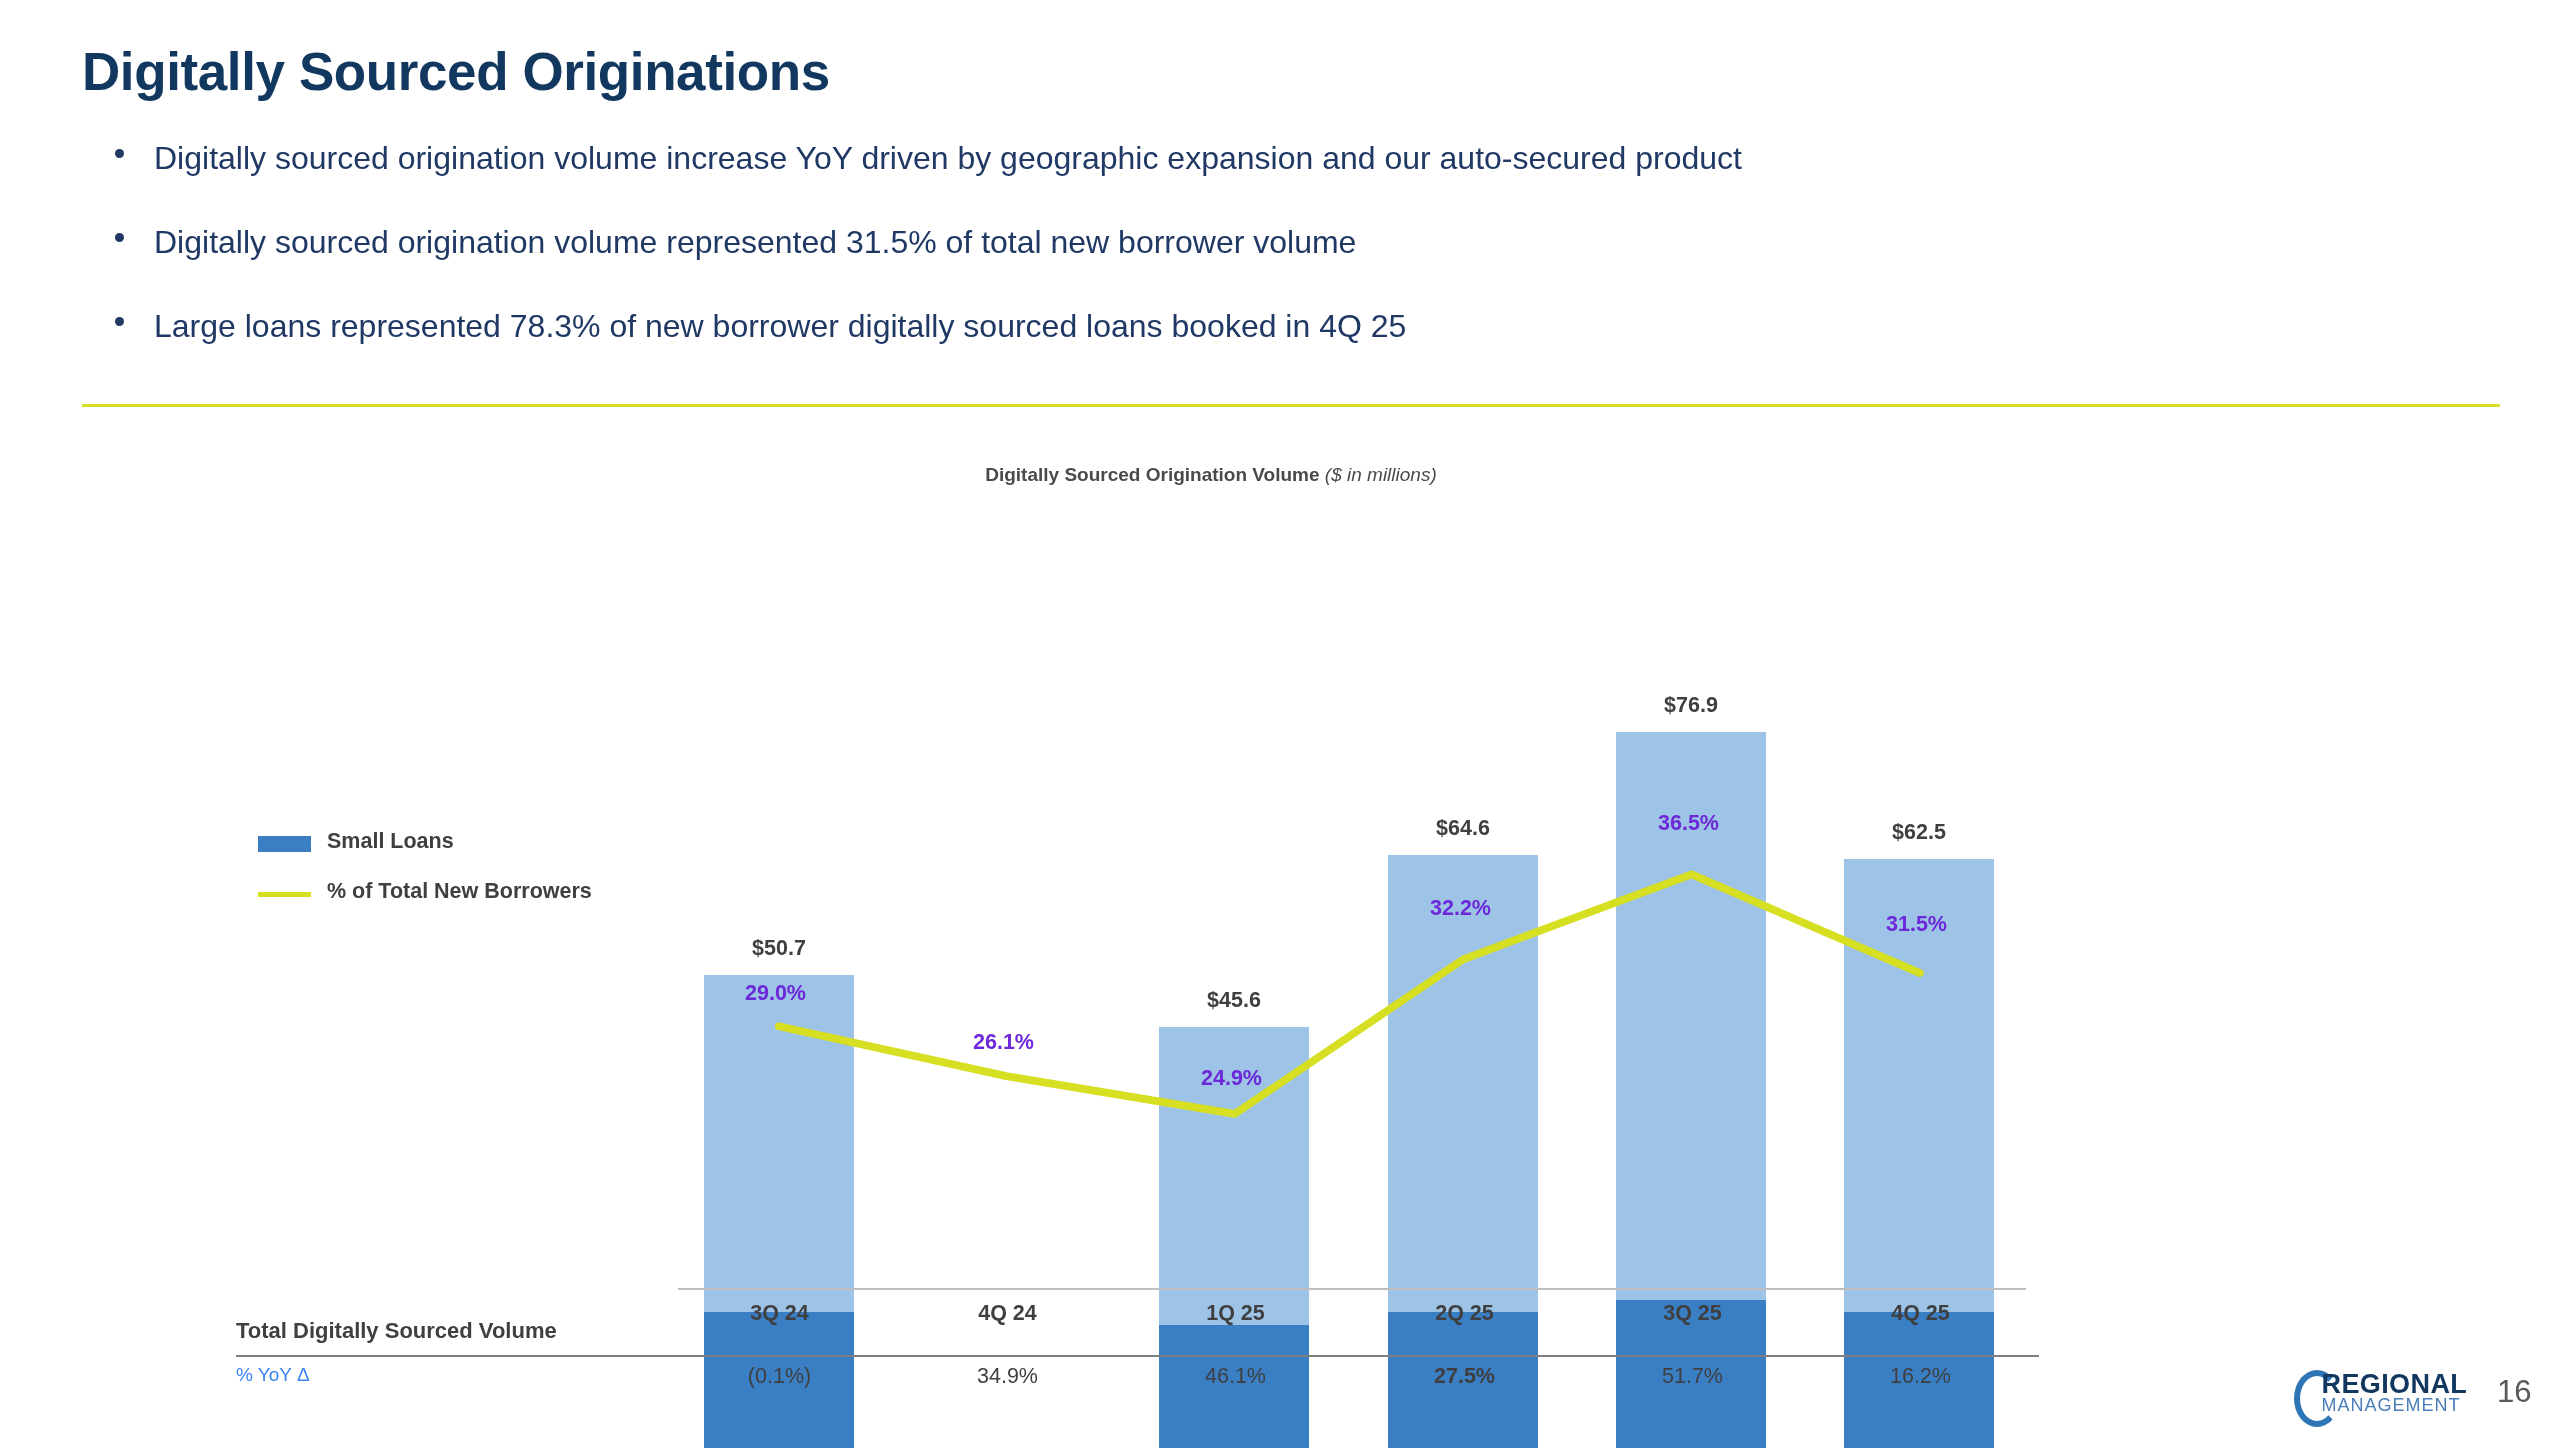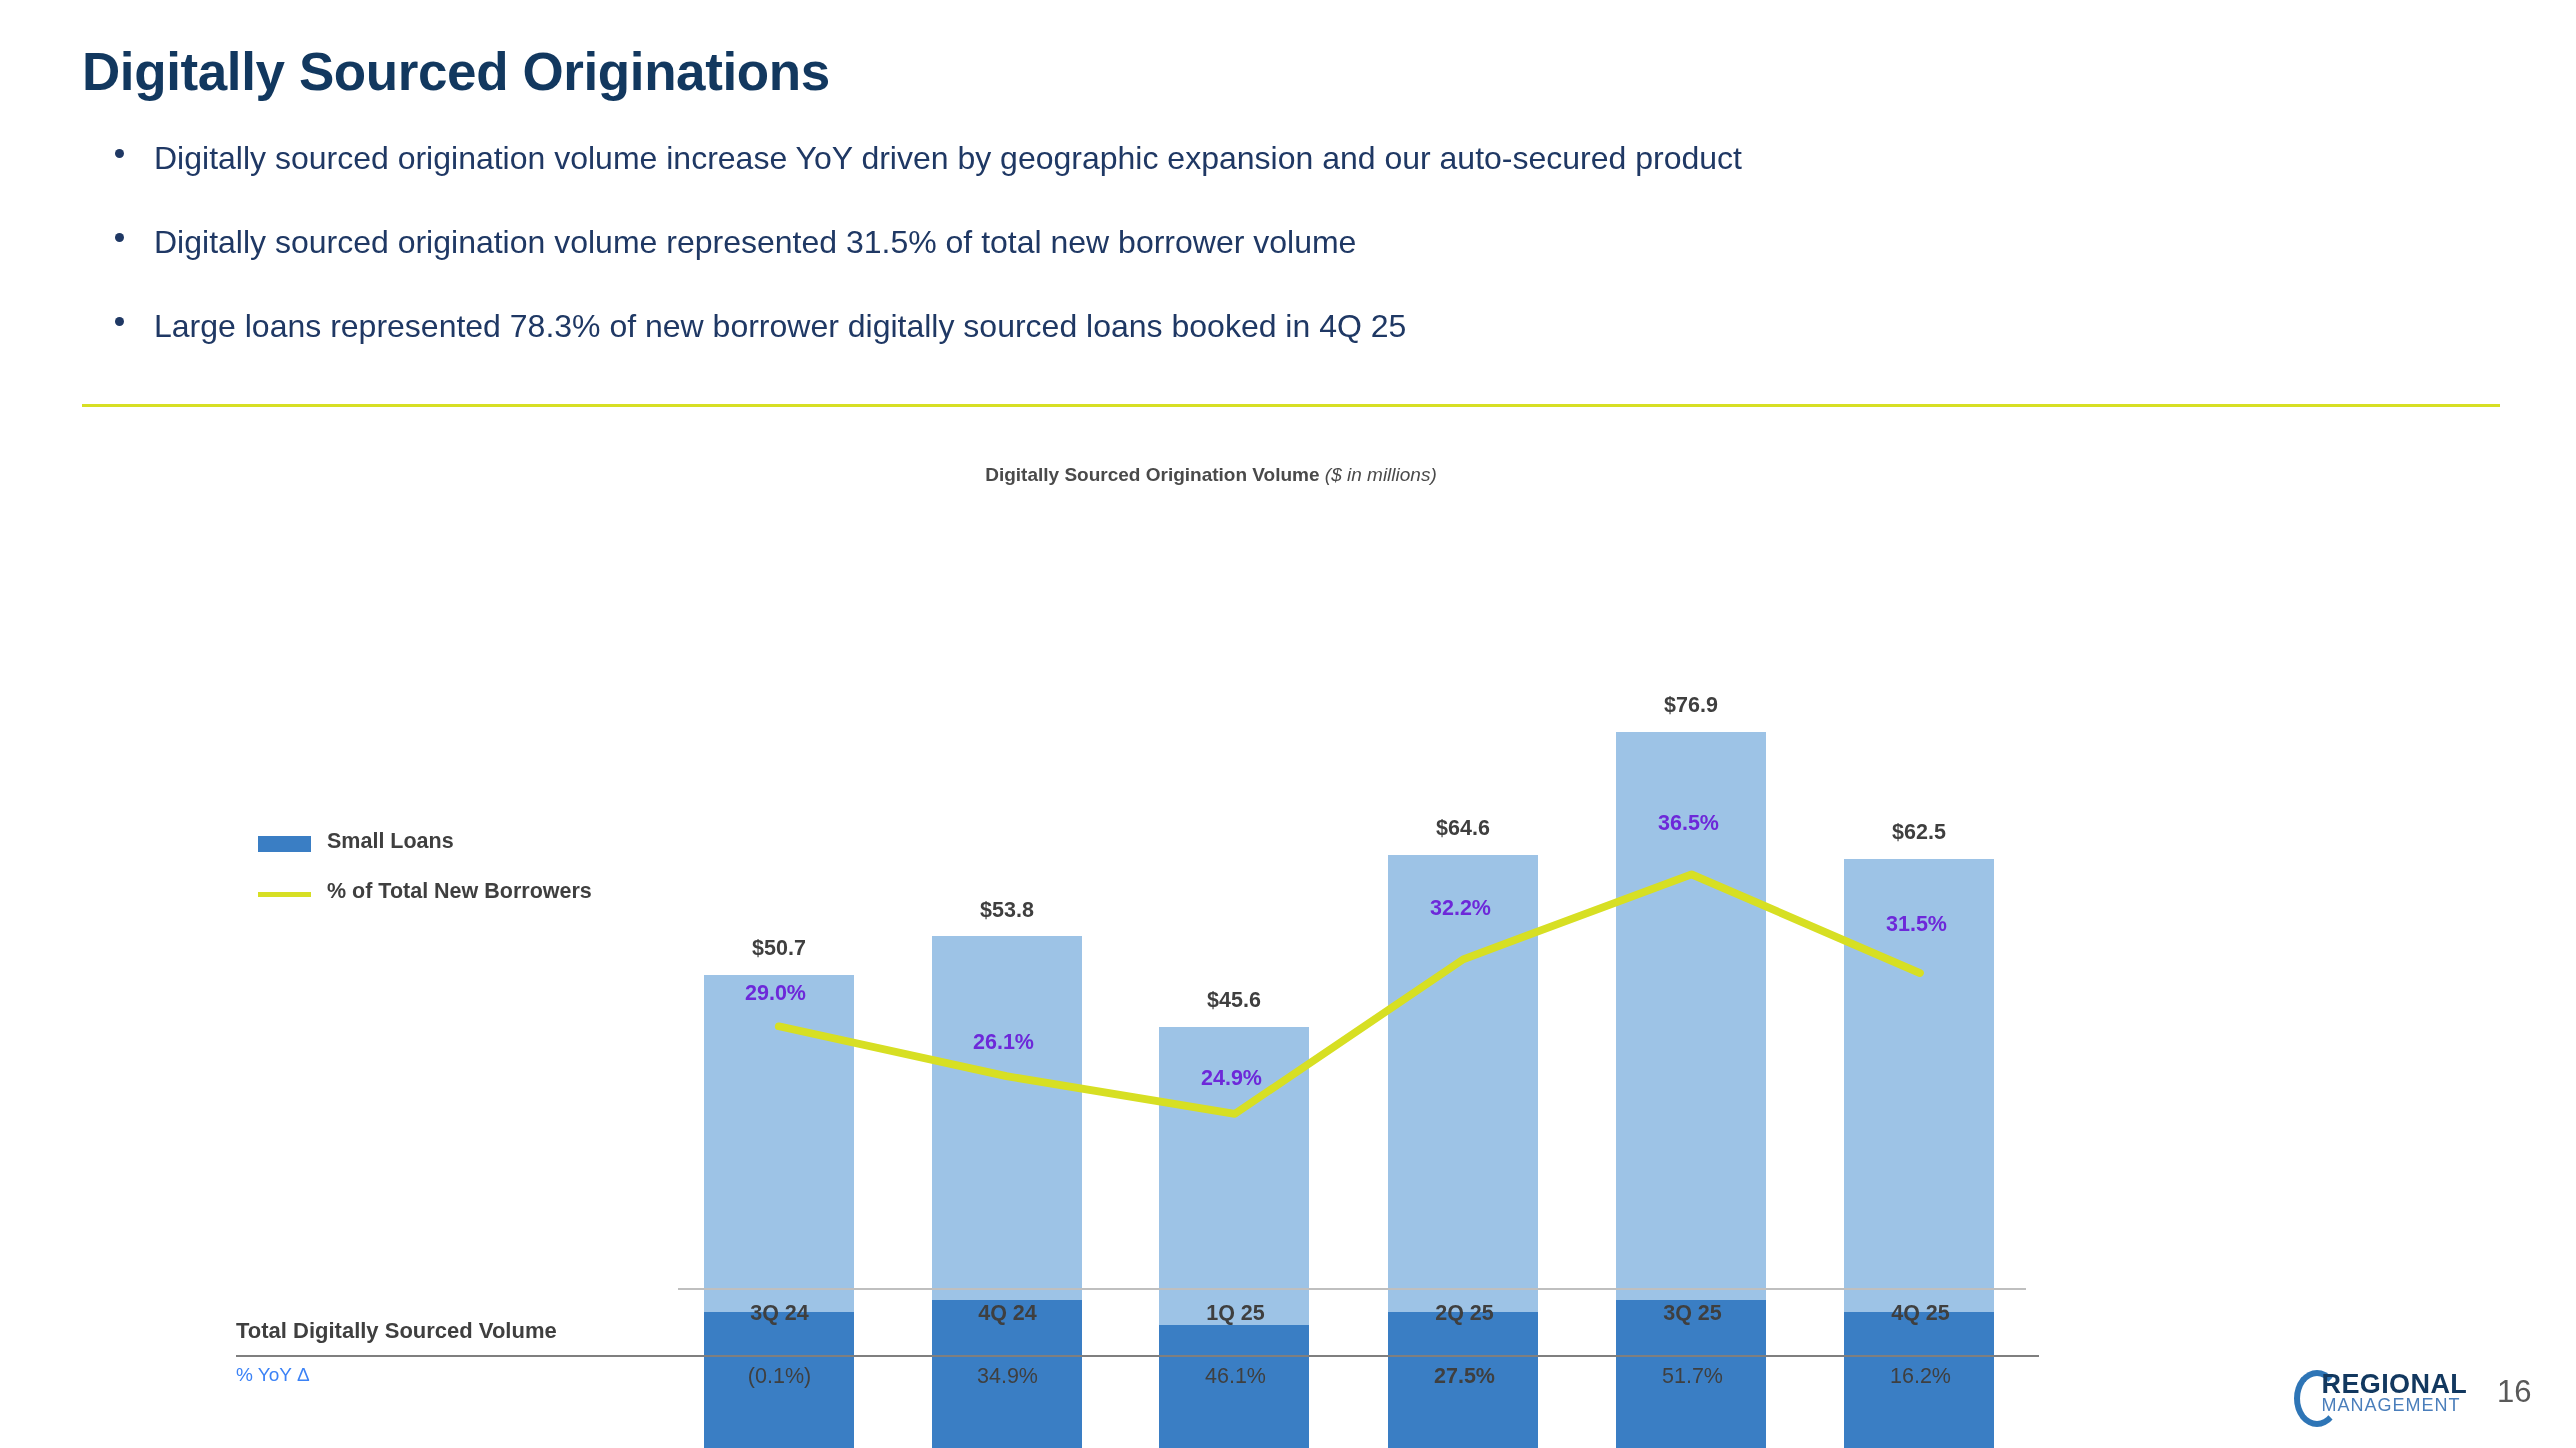--- a/index.html
+++ b/index.html
@@ -306,25 +306,20 @@
   </div>
 
   <div class="chart">
 
     <div class="bar-group" style="left:704px; width:150px; height:1288px;">
       <div class="bar-total-label" style="top:775px;">$50.7</div>
       <div class="bar-large" style="top:814px; height:337px;"></div>
       <div class="bar-small" style="top:1151px; height:137px;"></div>
     </div>
 
-    <div class="bar-group" style="left:932px; width:150px; height:1288px;">
-      <div class="bar-total-label" style="top:737px;">$53.8</div>
-      <div class="bar-large" style="top:775px; height:364px;"></div>
-      <div class="bar-small" style="top:1139px; height:149px;"></div>
-    </div>
 
     <div class="bar-group" style="left:1159px; width:150px; height:1288px;">
       <div class="bar-total-label" style="top:827px;">$45.6</div>
       <div class="bar-large" style="top:866px; height:299px;"></div>
       <div class="bar-small" style="top:1164px; height:124px;"></div>
     </div>
 
     <div class="bar-group" style="left:1388px; width:150px; height:1288px;">
       <div class="bar-total-label" style="top:655px;">$64.6</div>
       <div class="bar-large" style="top:694px; height:457px;"></div>

